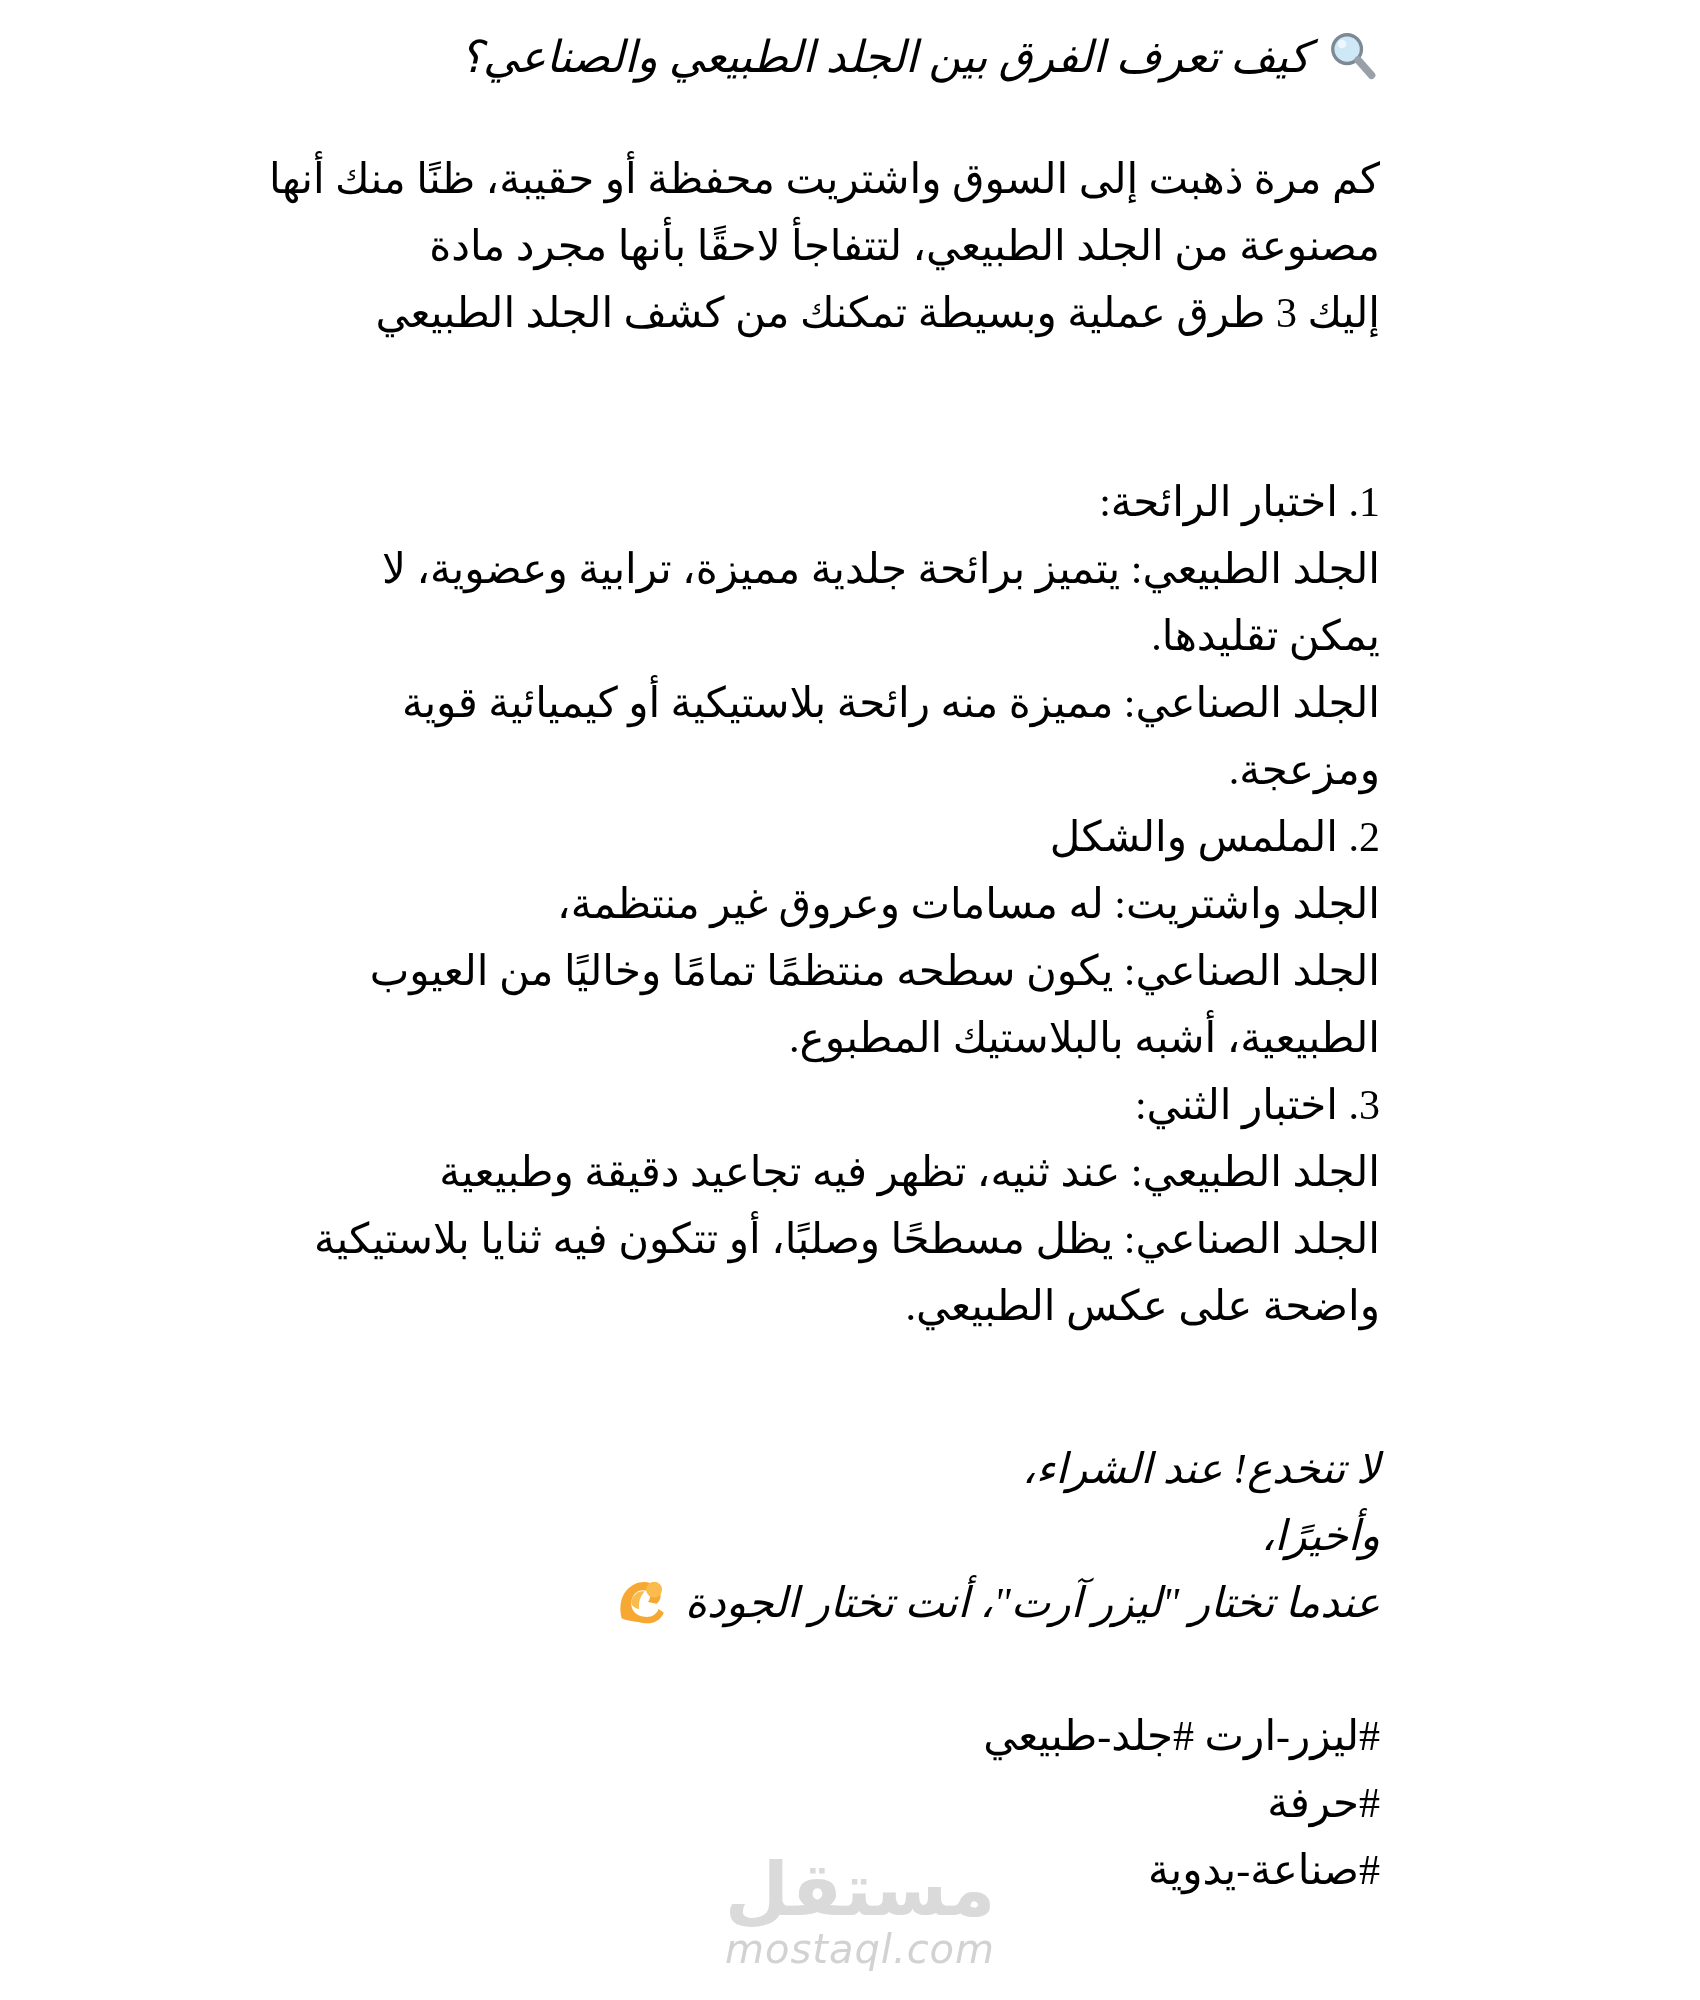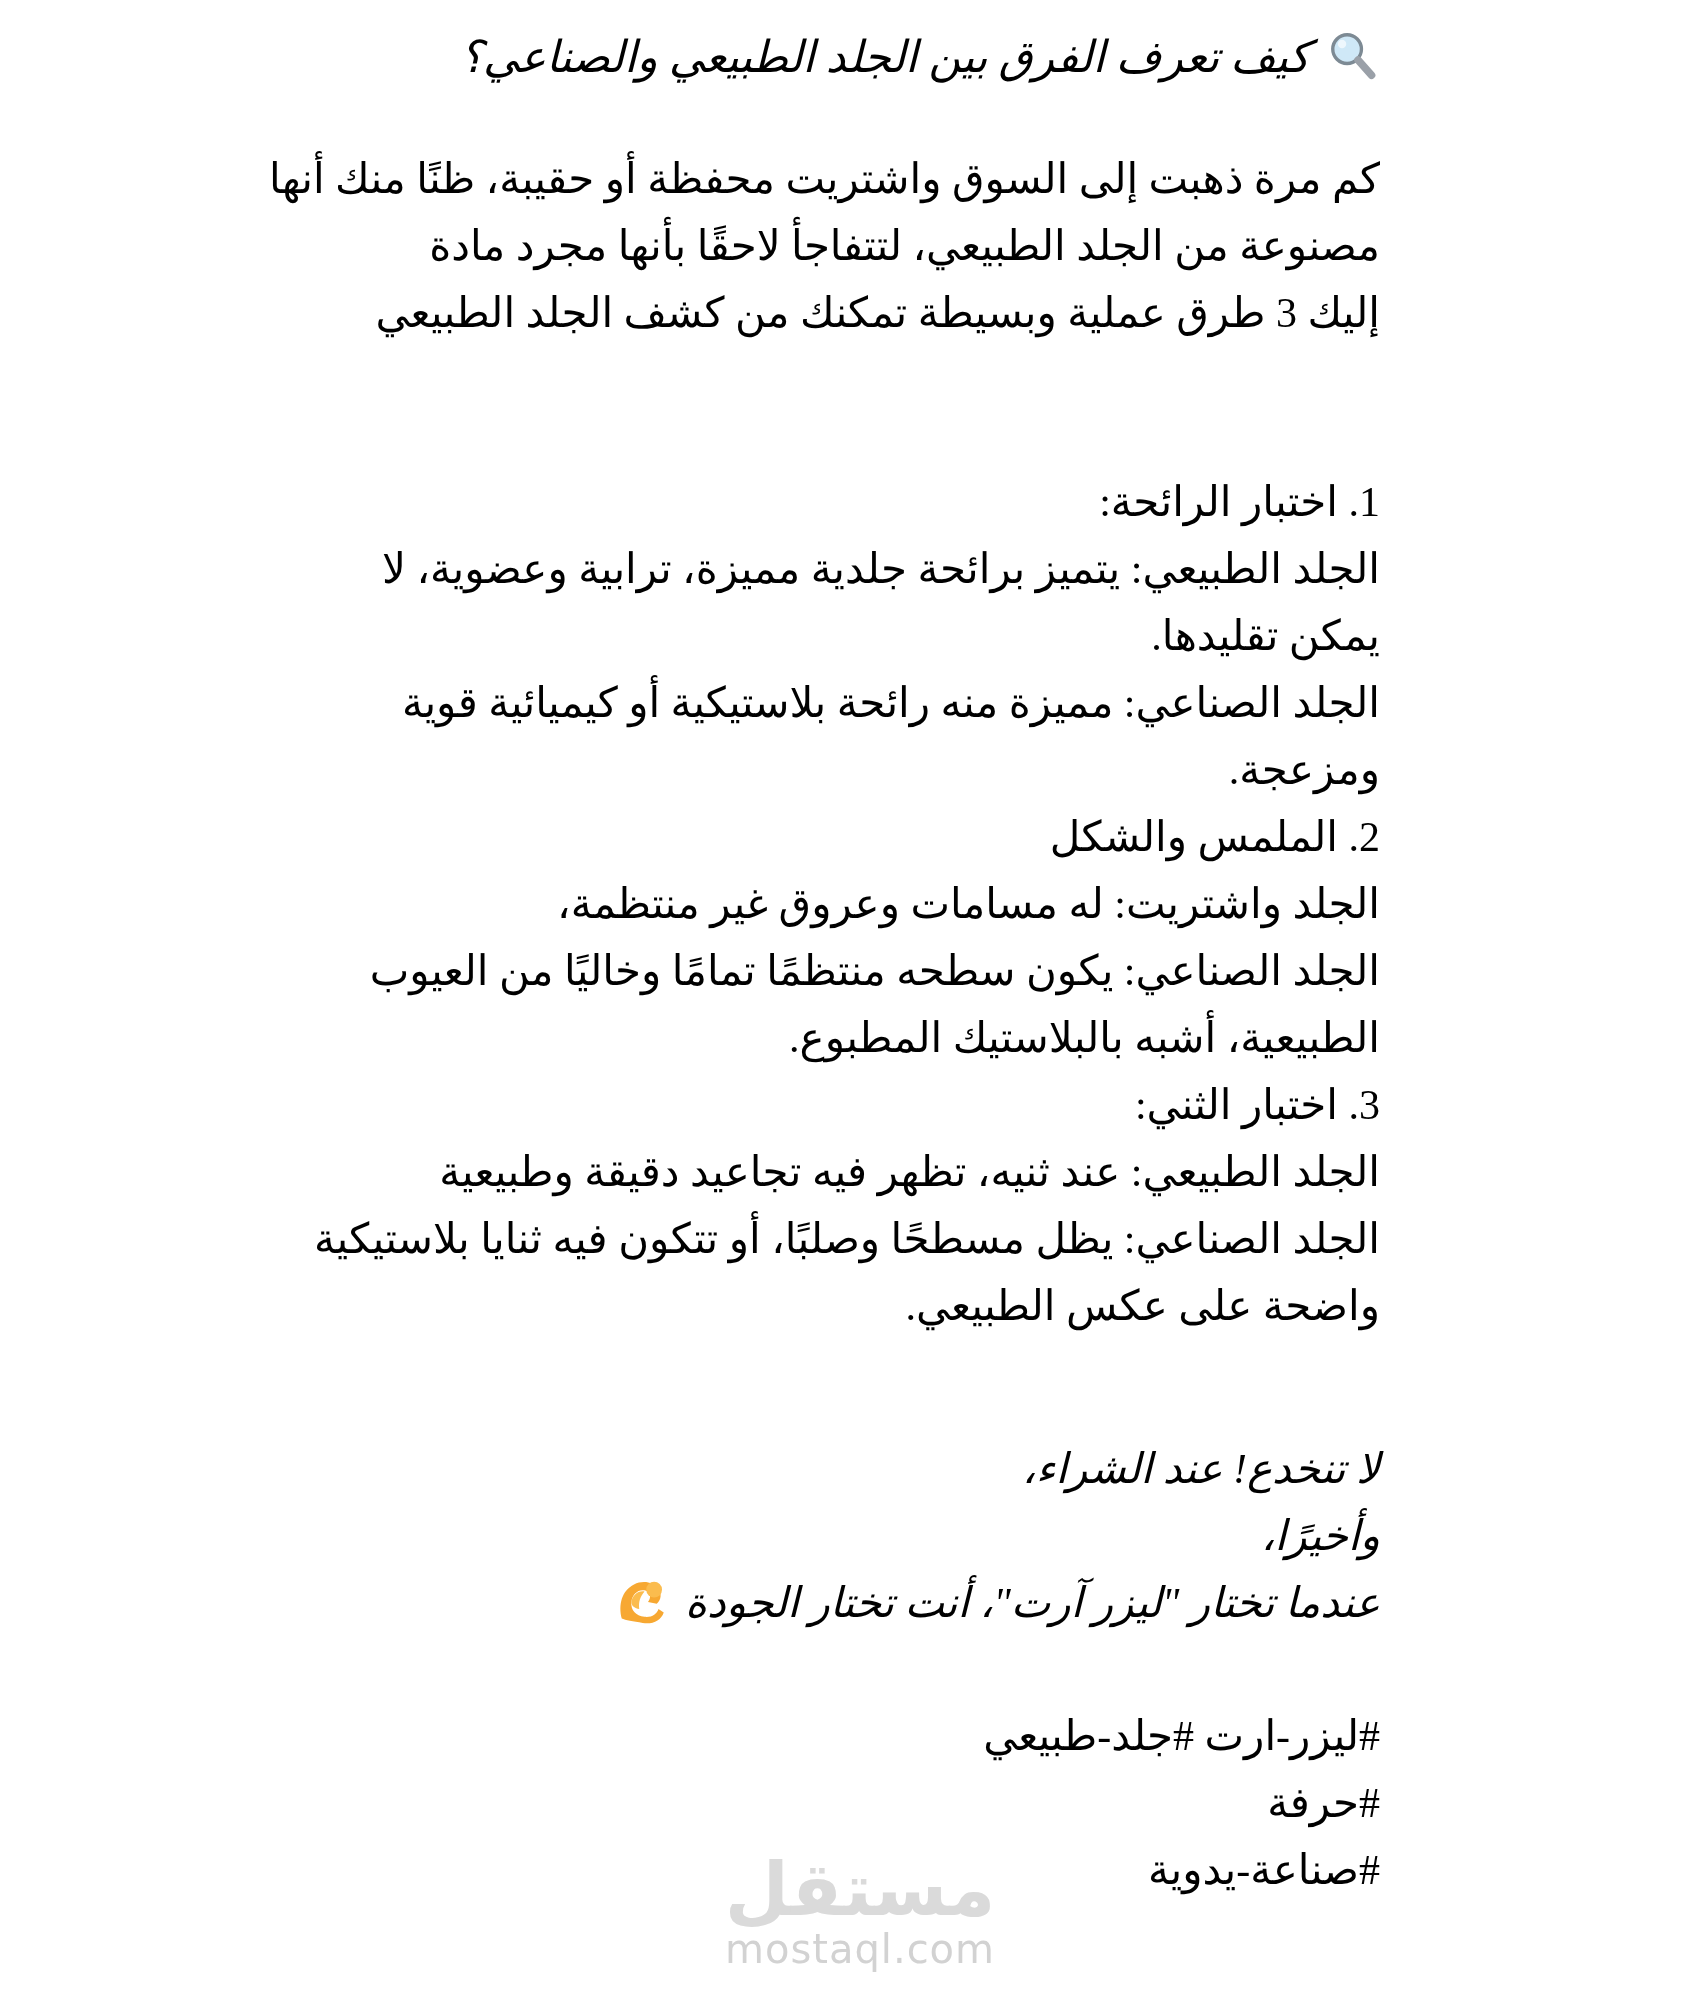--- a/index.html
+++ b/index.html
@@ -74,20 +74,21 @@
     line-height: 74px;
     color: #dadada;
   }
   .watermark-domain {
     font-family: "DejaVu Sans", "Liberation Sans", sans-serif;
     direction: ltr;
     font-size: 40px;
     line-height: 46px;
     color: #d2d2d2;
     letter-spacing: 1px;
+    font-style: italic;
   }
 </style>
 </head>
 <body>
 
 <div class="text-column">
 
   <div class="title-line">
     <span class="emoji title-emoji"><svg viewBox="0 0 64 64" width="54" height="54" aria-hidden="true">
       <circle cx="25" cy="25" r="17" fill="#cfe8f7" stroke="#7d8a94" stroke-width="4"></circle>

